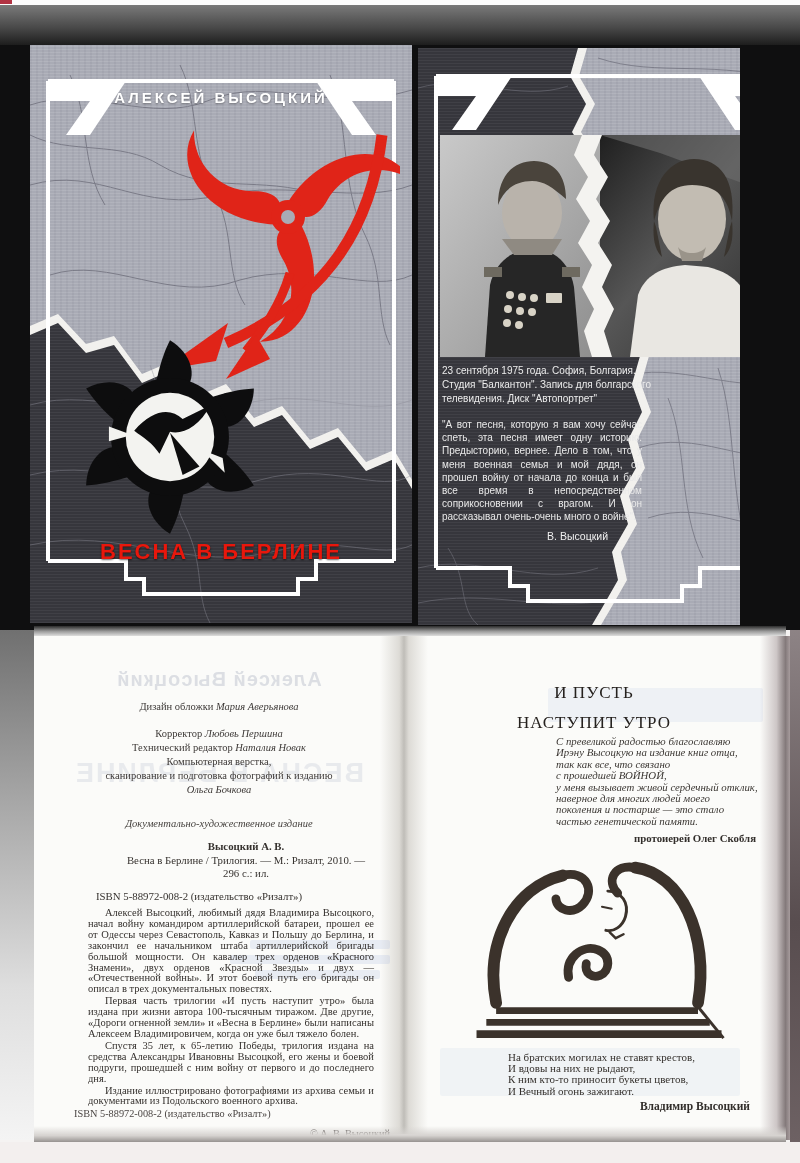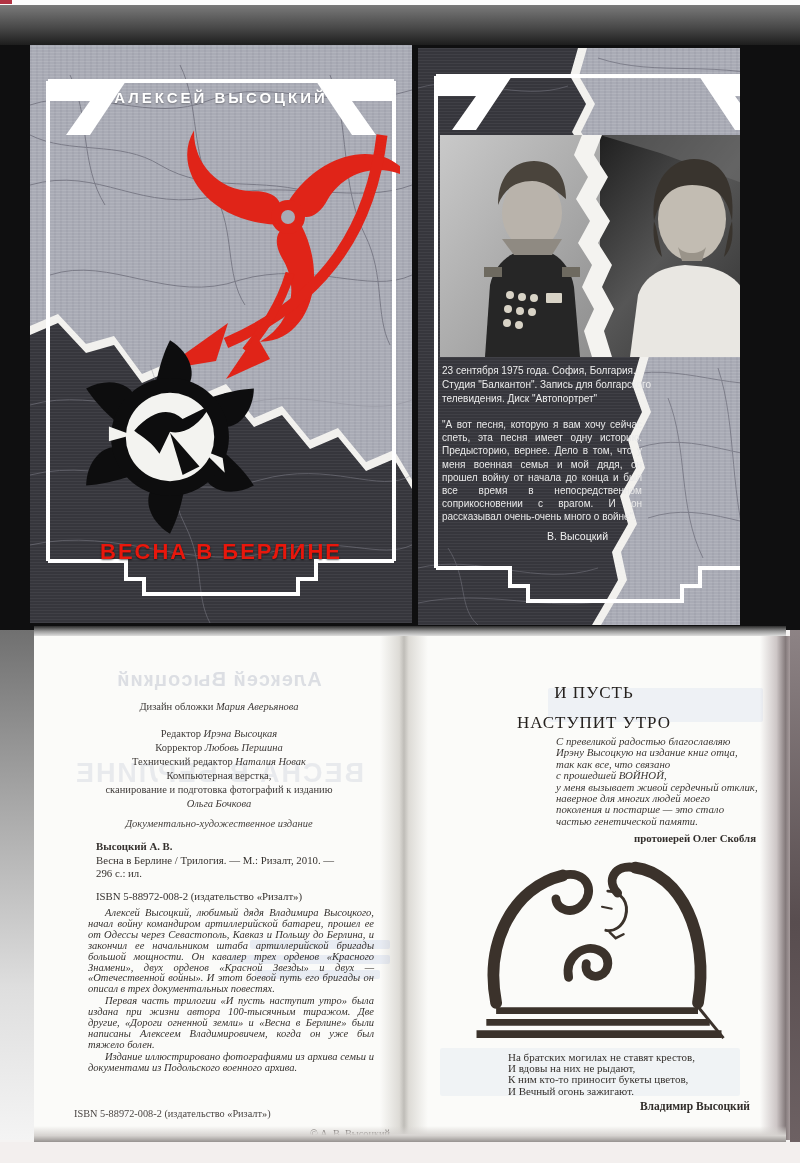--- a/index.html
+++ b/index.html
@@ -57,26 +57,26 @@
     font-size:20px;opacity:.55;letter-spacing:1px;}
   .ghost-title{left:34px;top:758px;width:370px;text-align:center;color:#d7dae2;
     font-size:27px;opacity:.5;letter-spacing:2px;}
   .ghost-blue{background:rgba(120,150,210,.14);border-radius:2px;}
   .credits{left:44px;top:700px;width:350px;text-align:center;color:#3e3a38;
     font-size:10.5px;line-height:14px;}
   .credits i{font-style:italic;}
   .credits .gap{height:13px;}
   .edition{left:44px;top:818px;width:350px;text-align:center;font-style:italic;
     color:#45413e;font-size:10.5px;}
-  .biblio{left:96px;top:840px;width:300px;color:#36322f;font-size:10.8px;line-height:13.5px;}
+  .biblio{left:96px;top:840px;width:300px;color:#36322f;font-size:10.8px;line-height:13.5px;text-align:center;}
   .biblio b{font-weight:bold;}
   .isbn-line{left:96px;top:890px;width:300px;color:#36322f;font-size:10.8px;}
   .annot{left:88px;top:908px;width:302px;color:#35312e;font-size:10.5px;
     line-height:10.9px;text-align:justify;}
-  .annot p{margin:0 16px 1px 0;text-indent:17px;font-style:italic;}
+  .annot p{margin:0 16px 1px 0;text-indent:17px;}
   .foot-isbn{left:74px;top:1108px;color:#4a4543;font-size:10.3px;}
   .foot-copy{left:250px;top:1108px;width:140px;text-align:right;color:#4a4543;font-size:10.3px;margin-top:20px;}
   
   .rp-title{left:416px;top:678px;width:356px;text-align:center;color:#25211e;
     font-size:17px;line-height:30px;letter-spacing:1px;}
   .epigraph{left:556px;top:736px;width:212px;color:#3b3733;font-style:italic;
     font-size:10.8px;line-height:11.4px;}
   .ep-attrib{left:556px;top:832px;width:200px;text-align:right;color:#322e2b;
     font-weight:bold;font-size:10.8px;}
   .poem{left:492px;top:1052px;width:260px;color:#35312d;font-size:11px;line-height:11.2px;margin-left:16px;}
@@ -275,37 +275,37 @@
 
 <div class="abs mirror ghost-author">Алексей Высоцкий</div>
 <div class="abs mirror ghost-title">ВЕСНА В БЕРЛИНЕ</div>
 <div class="abs ghost-blue" style="left:250px;top:940px;width:140px;height:9px;"></div>
 <div class="abs ghost-blue" style="left:230px;top:955px;width:160px;height:9px;"></div>
 <div class="abs ghost-blue" style="left:255px;top:970px;width:125px;height:9px;"></div>
 
 <div class="abs credits">
   <div><span>Дизайн обложки</span> <i>Мария Аверьянова</i></div>
   <div class="gap"></div>
-  <div><span>Редактор</span> <i>Ирэна Высоцкая</i></div>
   <div><span>Корректор</span> <i>Любовь Першина</i></div>
   <div><span>Технический редактор</span> <i>Наталия Новак</i></div>
   <div>Компьютерная верстка,</div>
   <div>сканирование и подготовка фотографий к изданию</div>
   <div><i>Ольга Бочкова</i></div>
 </div>
 <div class="abs edition">Документально-художественное издание</div>
 <div class="abs biblio">
   <div><b>Высоцкий А. В.</b></div>
   <div>Весна в Берлине / Трилогия. — М.: Ризалт, 2010. —</div>
   <div>296 с.: ил.</div>
 </div>
 <div class="abs isbn-line">ISBN 5-88972-008-2 (издательство «Ризалт»)</div>
 <div class="abs annot">
   <p>Алексей Высоцкий, любимый дядя Владимира Высоцкого, начал войну командиром артиллерийской батареи, прошел ее от Одессы через Севастополь, Кавказ и Польшу до Берлина, и закончил ее начальником штаба артиллерийской бригады большой мощности. Он кавалер трех орденов «Красного Знамени», двух орденов «Красной Звезды» и двух — «Отечественной войны». И этот боевой путь его бригады он описал в трех документальных повестях.</p>
   <p>Первая часть трилогии «И пусть наступит утро» была издана при жизни автора 100-тысячным тиражом. Две другие, «Дороги огненной земли» и «Весна в Берлине» были написаны Алексеем Владимировичем, когда он уже был тяжело болен.</p>
+  <p>Спустя 35 лет, к 65-летию Победы, трилогия издана на средства Александры Ивановны Высоцкой, его жены и боевой подруги, прошедшей с ним войну от первого и до последнего дня.</p>
   <p>Издание иллюстрировано фотографиями из архива семьи и документами из Подольского военного архива.</p>
 </div>
 <div class="abs foot-isbn">ISBN 5-88972-008-2 (издательство «Ризалт»)</div>
 <div class="abs foot-copy">© А. В. Высоцкий</div>
 
 <div class="abs ghost-blue" style="left:548px;top:688px;width:215px;height:34px;opacity:.7;"></div>
 <div class="abs rp-title">
   <div>И ПУСТЬ</div>
   <div>НАСТУПИТ УТРО</div>
 </div>

